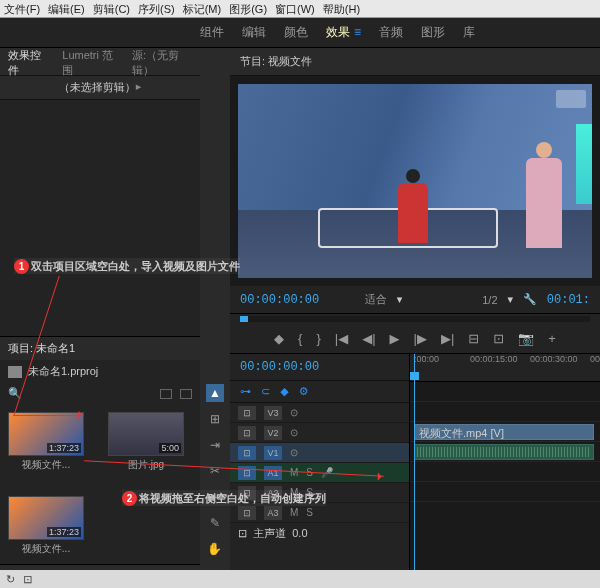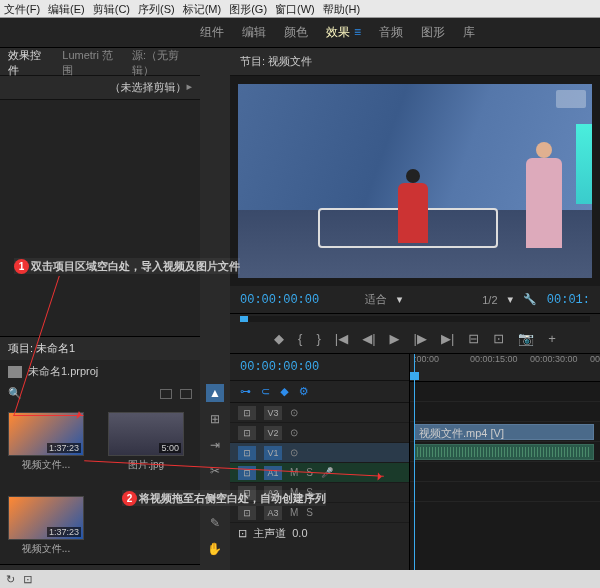--- a/index.html
+++ b/index.html
@@ -8,21 +8,21 @@
 .menubar span{color:#222;margin-right:8px;font-size:11px}
 .tabbar{background:#232323;height:30px;display:flex;align-items:center;padding-left:200px;gap:18px;border-bottom:1px solid #000}
 .tabbar span{color:#999;font-size:12px}
 .tabbar .active{color:#fef9c3}
 .tabbar .active::after{content:"≡";color:#2d8ceb;margin-left:4px}
 .main{display:flex;height:540px}
 .left{width:200px;display:flex;flex-direction:column;background:#232323}
 .panel-tabs{display:flex;height:28px;background:#2a2a2a;border-bottom:1px solid #111;align-items:flex-start;padding:0 8px;gap:16px}
 .panel-tabs span{color:#888;font-size:11px}
 .panel-tabs .sel{color:#ddd}
-.dropdown{background:#2a2a2a;padding:4px 8px;border-bottom:1px solid #111;display:flex;justify-content:flex-end}
+.dropdown{background:#2a2a2a;padding:4px 8px;border-bottom:1px solid #111;display:flex;justify-content:center}
 .dropdown::after{content:"▸";color:#888}
 .effects-body{flex:1;background:#232323}
 .project-tabs{background:#2a2a2a;height:24px;display:flex;align-items:center;padding:0 8px;gap:12px;border-top:1px solid #000}
 .project-tabs span{color:#888}
 .project-tabs .sel{color:#ddd}
 .project-info{padding:4px 8px;display:flex;align-items:center;gap:6px;background:#232323}
 .folder-icon{width:14px;height:12px;background:#888;display:inline-block}
 .proj-tools{display:flex;padding:4px 8px;gap:8px;background:#232323;align-items:center}
 .search-icon{color:#888}
 .item-icon{width:12px;height:10px;border:1px solid #666}

